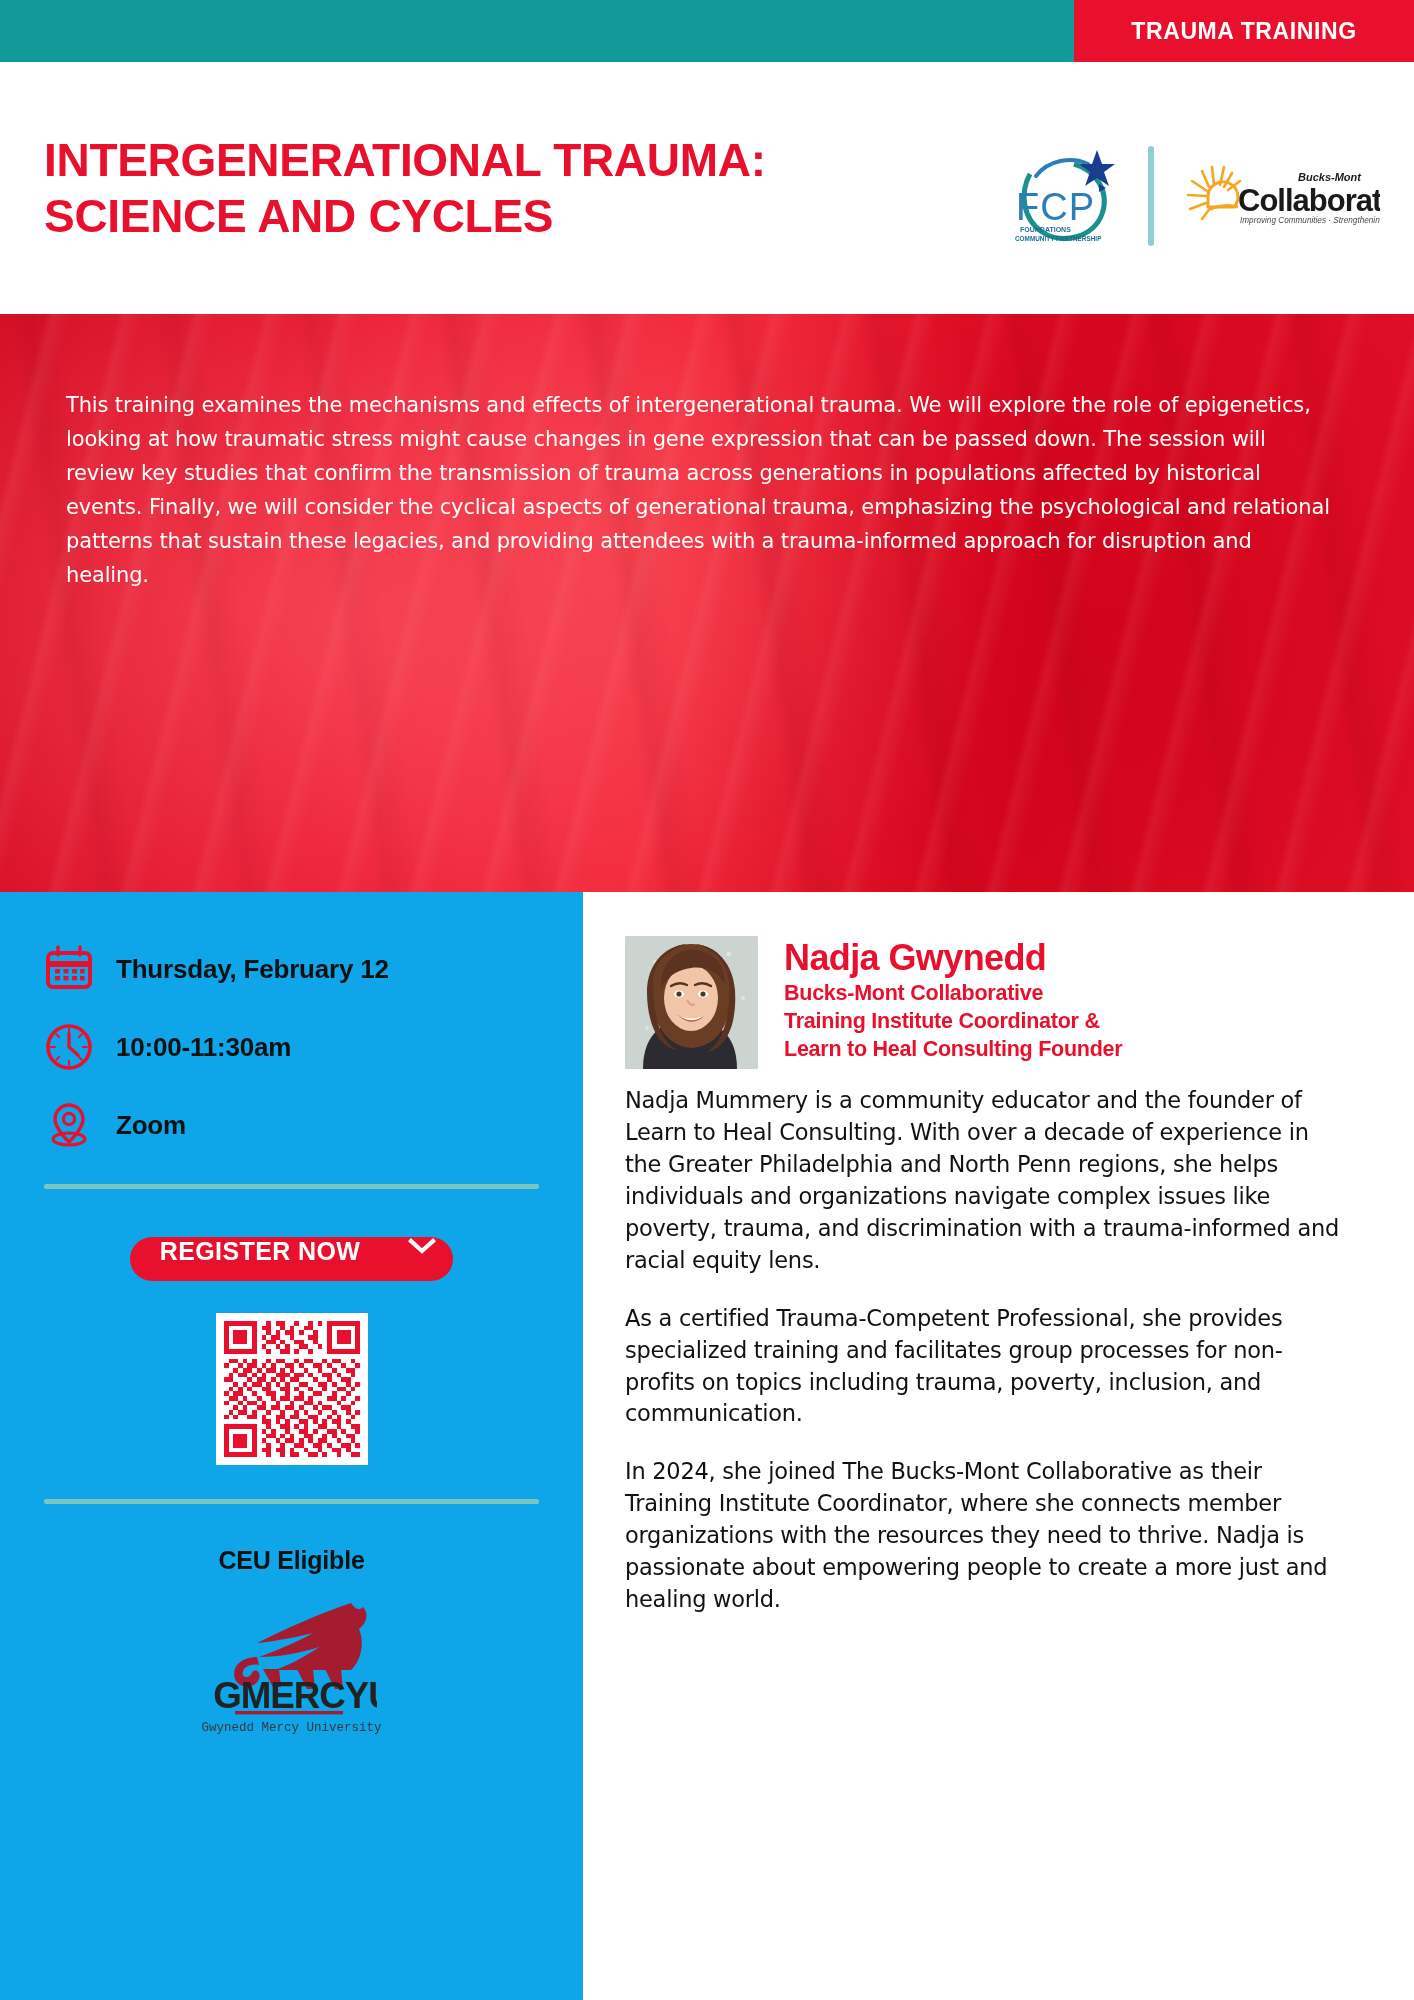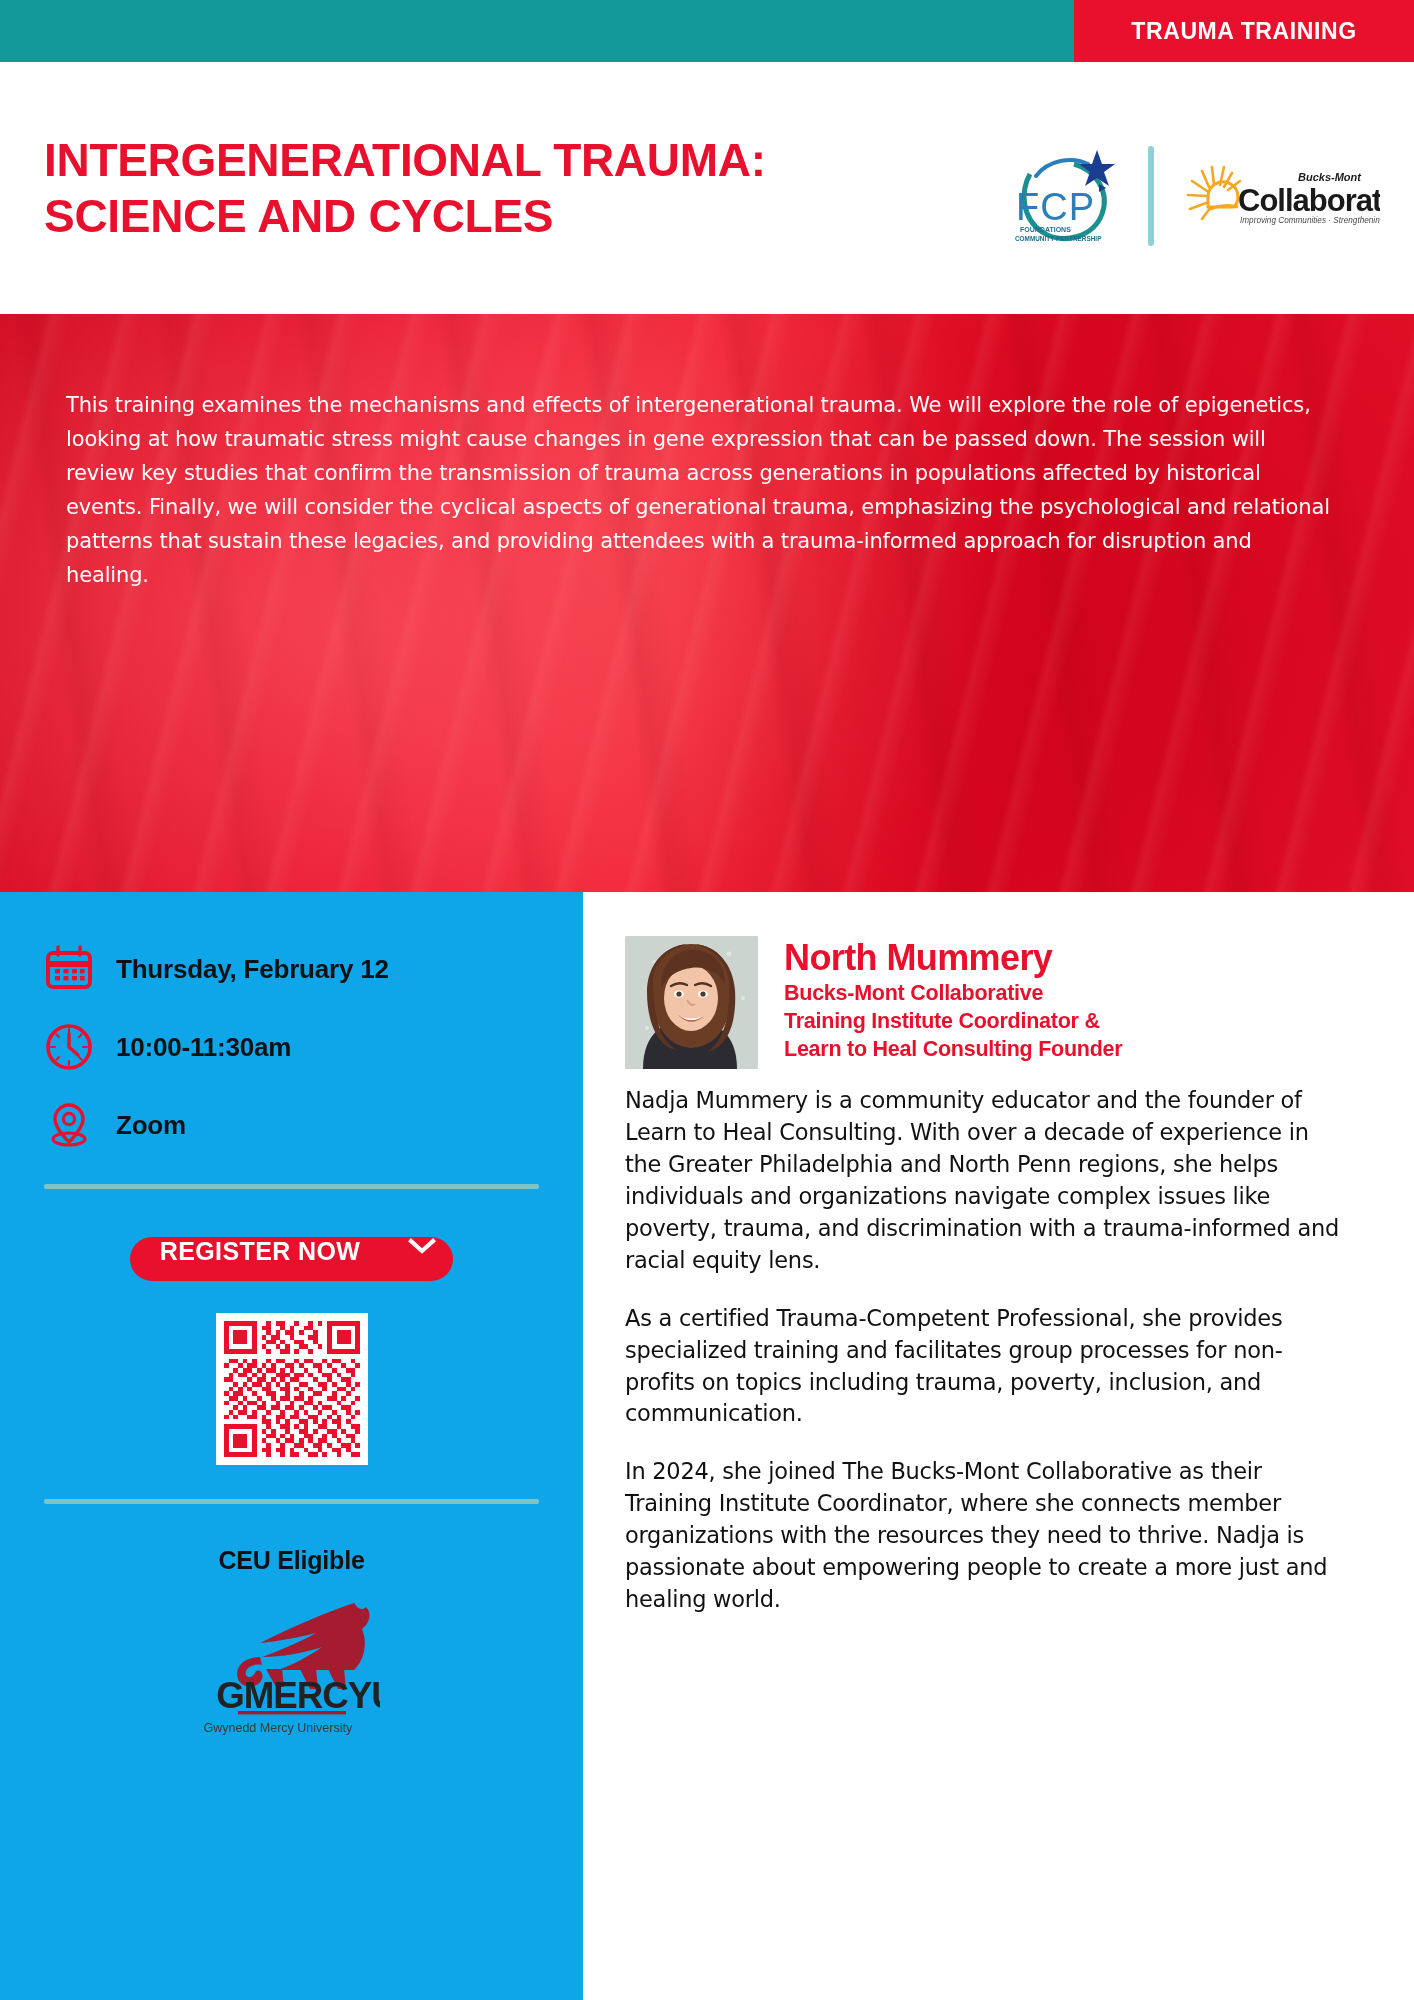--- a/index.html
+++ b/index.html
@@ -114,21 +114,21 @@
   .qr-frame { background:#ffffff; padding:8px; }
   .qr { width:136px; height:136px; display:block; image-rendering:pixelated; }
 
   .ceu-label {
     text-align:center; font-size:25px; font-weight:bold;
     color:#111111; margin-top:42px; letter-spacing:-0.2px;
   }
   .gmercy-wrap { display:flex; justify-content:center; margin-top:20px; }
   .gmercy { width:176px; }
   .gmercy-sub {
-    text-align:left; font-family:Liberation Sans, sans-serif;
+    text-align:left; font-family:Liberation Mono, monospace;
     font-size:12.5px; color:#3a3a3a; margin-top:2px;
   }
 
   
   .right-col { flex:1 1 auto; background:#ffffff; padding:44px 74px 0 42px; }
   .speaker-head { display:flex; gap:26px; align-items:flex-start; }
   .headshot {
     width:133px; height:133px; flex:0 0 133px;
     border-radius:2px; overflow:hidden; background:#c9cfcb;
   }
@@ -561,21 +561,21 @@
           <circle cx="78" cy="58" r="2.6" fill="#4b3a2a"></circle>
           <path d="M46 50 q8 -5 16 -1" stroke="#56331f" stroke-width="2.4" fill="none" stroke-linecap="round"></path>
           <path d="M70 49 q8 -4 16 1" stroke="#56331f" stroke-width="2.4" fill="none" stroke-linecap="round"></path>
           <path d="M62 64 q4 7 8 4" stroke="#d9a286" stroke-width="2" fill="none"></path>
           <path d="M54 80 q12 9 24 0 q-12 5 -24 0 z" fill="#ffffff"></path>
           <path d="M52 78 q14 12 28 1 q-14 14 -28 -1 z" fill="#b4604f"></path>
         </svg>
       </div>
 
       <div class="speaker-meta">
-        <div class="speaker-name">North Mummery</div>
+        <div class="speaker-name">Nadja Gwynedd</div>
         <div class="speaker-title">
           <div>Bucks-Mont Collaborative</div>
           <div>Training Institute Coordinator &amp;</div>
           <div>Learn to Heal Consulting Founder</div>
         </div>
       </div>
     </div>
 
     <div class="bio">
       <p>Nadja Mummery is a community educator and the founder of Learn to Heal Consulting. With over a decade of experience in the Greater Philadelphia and North Penn regions, she helps individuals and organizations navigate complex issues like poverty, trauma, and discrimination with a trauma-informed and racial equity lens.</p>

